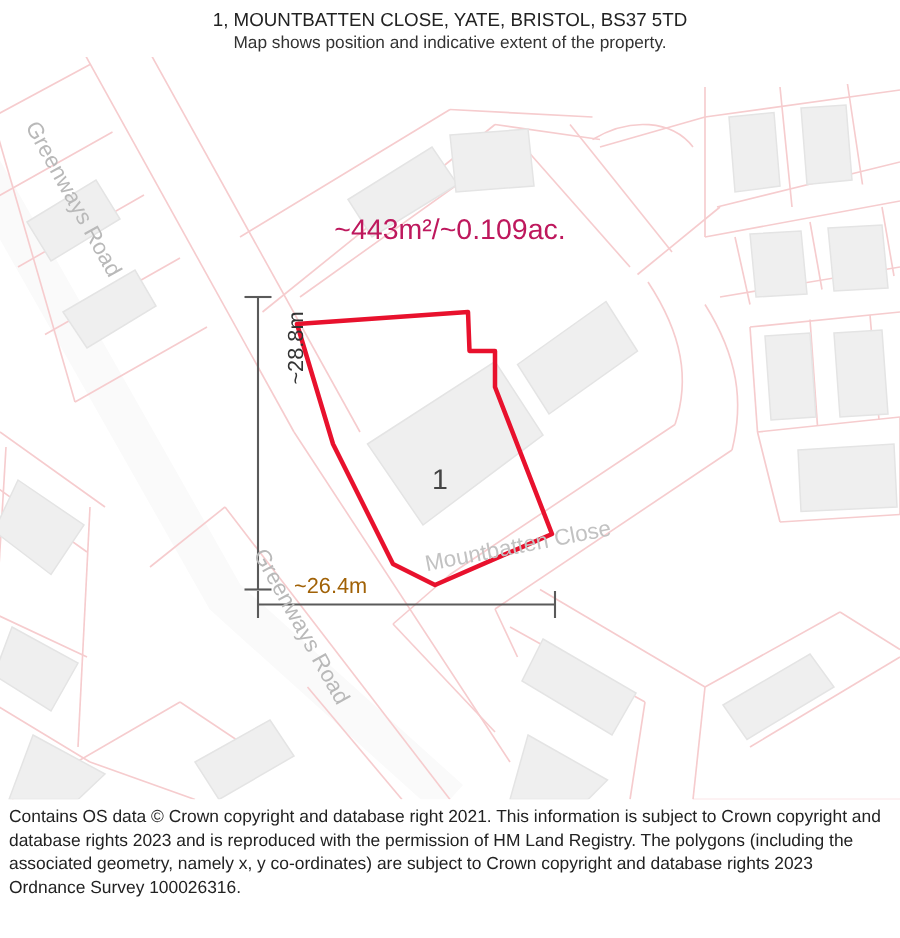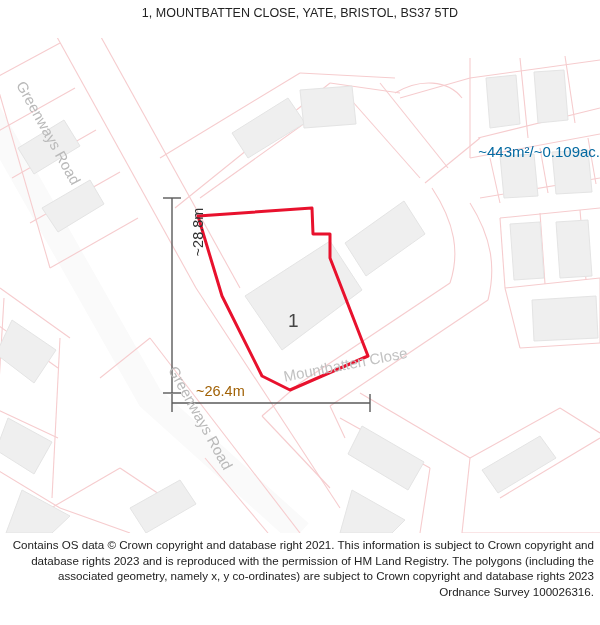--- a/index.html
+++ b/index.html
@@ -49,23 +49,23 @@
     overflow: hidden;
   }
   .map svg {
     display: block;
   }
   .area-label {
     position: absolute;
     left: 0;
     top: 105px;
     width: 600px;
-    text-align: right;
-    font-size: 15px;
-    color: #0369a1;
+    text-align: center;
+    font-size: 19px;
+    color: #be185d;
     letter-spacing: 0px;
   }
   .plot-number {
     position: absolute;
     left: 288px;
     top: 272px;
     font-size: 19px;
     color: #444;
   }
   .dim-v {
@@ -123,30 +123,30 @@
   .footer {
     position: absolute;
     left: 0;
     top: 533px;
     width: 600px;
     padding: 4px 6px 0 6px;
     box-sizing: border-box;
     font-size: 11.6px;
     line-height: 15.5px;
     color: #222;
-    text-align: right;
   }
 </style>
 </head>
 <body>
 
 <div id="page">
 
   <div class="header">
     <div class="title">1, MOUNTBATTEN CLOSE, YATE, BRISTOL, BS37 5TD</div>
+    <div class="subtitle">Map shows position and indicative extent of the property.</div>
   </div>
 
   <div class="map">
     <svg width="600" height="495" viewBox="0 0 600 495" xmlns="http://www.w3.org/2000/svg">
 
       <rect x="0" y="0" width="600" height="495" fill="#ffffff"></rect>
 
       <g stroke="#f0f0f0" fill="none">
         <path d="M -20 60 L 150 360 L 300 495" stroke="#fafafa" stroke-width="26"></path>
       </g>

